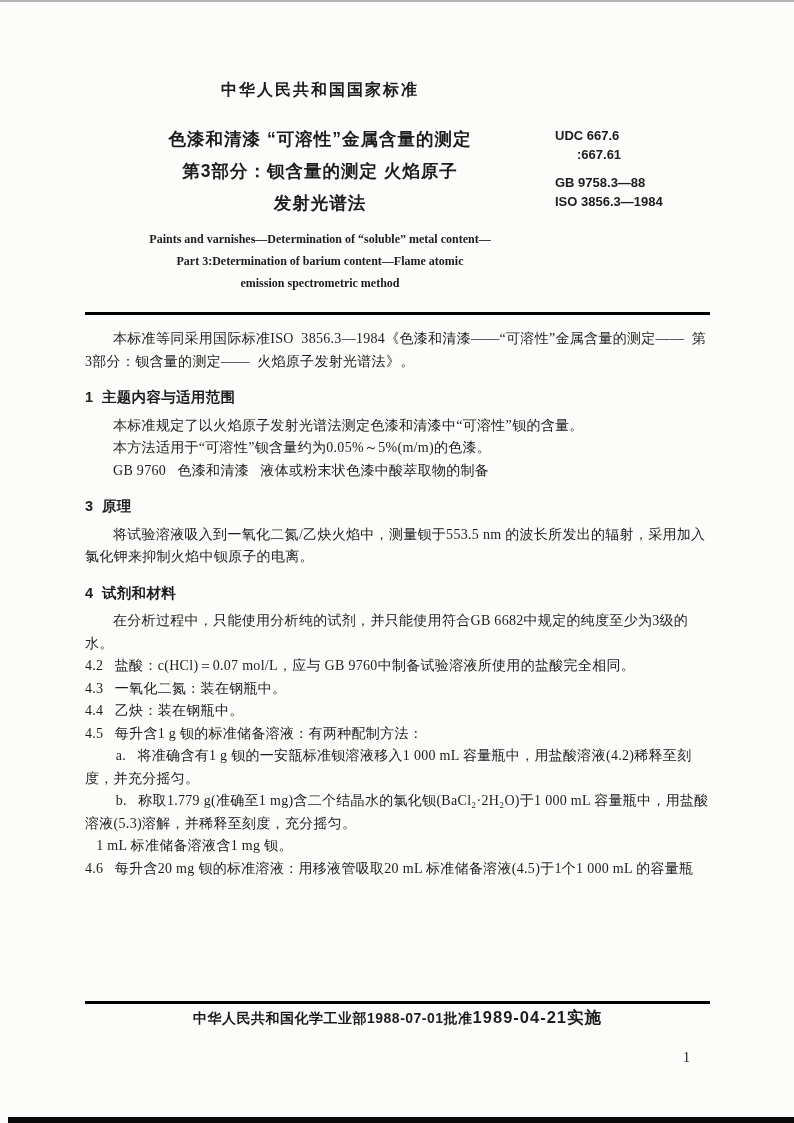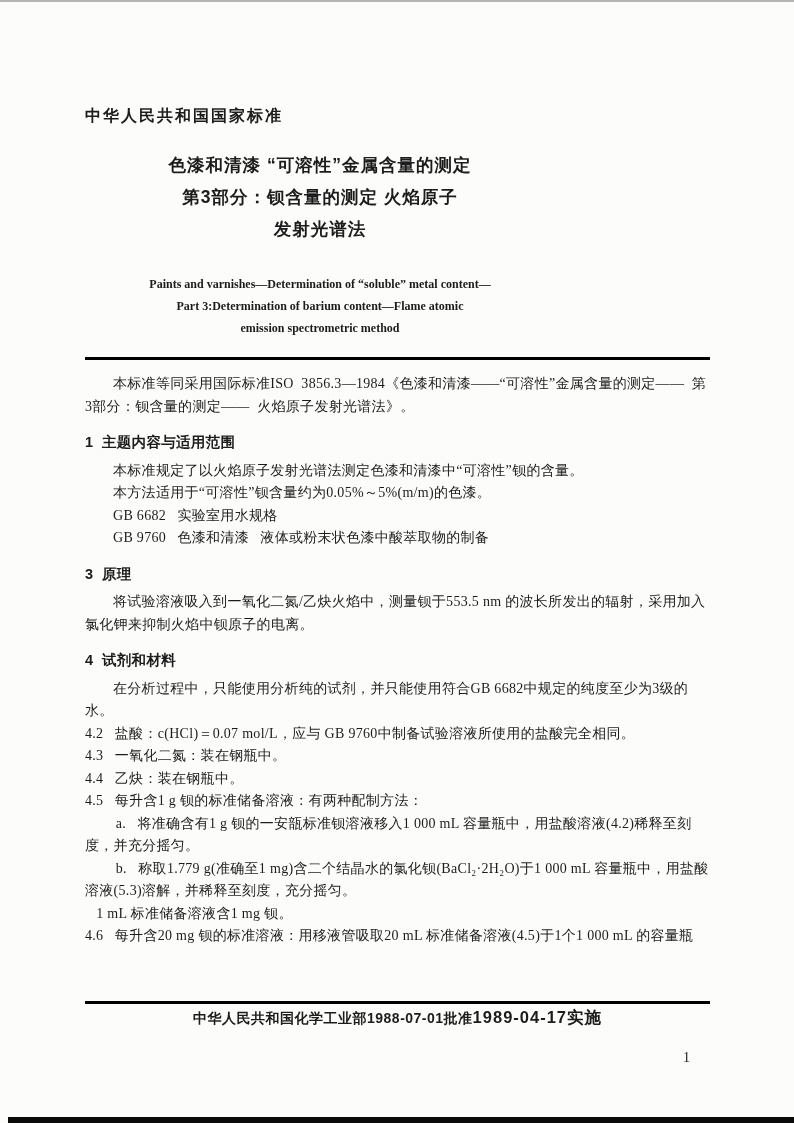--- a/index.html
+++ b/index.html
@@ -23,21 +23,22 @@
     background: #0a0a0a;
   }
   .content {
     position: absolute;
     left: 85px;
     top: 0;
     width: 625px;
   }
   .doc-header-wrap {
     width: 470px;
-    margin-top: 106px;
+    margin-top: 80px;
+    text-align: center;
     font-family: Liberation Sans, sans-serif;
     font-weight: bold;
     font-size: 16px;
     letter-spacing: 2px;
   }
   .title-row { display: flex; margin-top: 22px; }
   .title-main {
     width: 470px;
     text-align: center;
     font-family: "Liberation Sans", "DejaVu Sans", sans-serif;
@@ -51,21 +52,21 @@
     padding-top: 3px;
     font-family: "Liberation Sans", "DejaVu Sans", sans-serif;
     font-weight: bold;
     font-size: 13px;
     line-height: 19px;
   }
   .ref-udc2 { padding-left: 22px; }
   .ref-gb { margin-top: 9px; }
   .english-title {
     width: 470px;
-    margin-top: 28px;
+    margin-top: 9px;
     text-align: center;
     font-weight: bold;
     font-size: 12px;
     line-height: 22px;
   }
   .rule {
     margin-top: 18px;
     width: 625px;
     height: 3px;
     background: #000;
@@ -114,38 +115,43 @@
   <div class="content">
 
     <div class="doc-header-wrap">中华人民共和国国家标准</div>
 
     <div class="title-row">
       <div class="title-main">
         <div>色漆和清漆  “可溶性”金属含量的测定</div>
         <div>第3部分：钡含量的测定  火焰原子</div>
         <div>发射光谱法</div>
       </div>
+      <div class="ref-block">
+        <div>UDC 667.6</div>
+        <div class="ref-udc2">:667.61</div>
+        <div class="ref-gb">GB 9758.3—88</div>
+        <div>ISO 3856.3—1984</div>
+      </div>
     </div>
 
     <div class="english-title">
       <div>Paints and varnishes—Determination of “soluble” metal content—</div>
       <div>Part 3:Determination of barium content—Flame atomic</div>
       <div>emission spectrometric method</div>
     </div>
 
     <div class="rule"></div>
 
     <div class="body-text">
       <p class="pi2">本标准等同采用国际标准ISO  3856.3—1984《色漆和清漆——“可溶性”金属含量的测定——  第3部分：钡含量的测定——  火焰原子发射光谱法》。</p>
 
       <div class="sec-h">1  主题内容与适用范围</div>
       <p class="pi2">本标准规定了以火焰原子发射光谱法测定色漆和清漆中“可溶性”钡的含量。</p>
       <p class="pi2">本方法适用于“可溶性”钡含量约为0.05%～5%(m/m)的色漆。</p>
 
-      <p class="pi2">GB 6682   实验室用水规格</p>
       <p class="pi2">GB 9760   色漆和清漆   液体或粉末状色漆中酸萃取物的制备</p>
 
       <div class="sec-h">3  原理</div>
       <p class="pi2">将试验溶液吸入到一氧化二氮/乙炔火焰中，测量钡于553.5 nm 的波长所发出的辐射，采用加入氯化钾来抑制火焰中钡原子的电离。</p>
 
       <div class="sec-h">4  试剂和材料</div>
       <p class="pi2">在分析过程中，只能使用分析纯的试剂，并只能使用符合GB 6682中规定的纯度至少为3级的水。</p>
       <p>4.2   盐酸：c(HCl)＝0.07 mol/L，应与 GB 9760中制备试验溶液所使用的盐酸完全相同。</p>
       <p>4.3   一氧化二氮：装在钢瓶中。</p>
       <p>4.4   乙炔：装在钢瓶中。</p>
@@ -153,18 +159,18 @@
       <p class="pia">a.   将准确含有1 g 钡的一安瓿标准钡溶液移入1 000 mL 容量瓶中，用盐酸溶液(4.2)稀释至刻度，并充分摇匀。</p>
       <p class="pia">b.   称取1.779 g(准确至1 mg)含二个结晶水的氯化钡(BaCl₂·2H₂O)于1 000 mL 容量瓶中，用盐酸溶液(5.3)溶解，并稀释至刻度，充分摇匀。</p>
       <p class="pi1">1 mL 标准储备溶液含1 mg 钡。</p>
       <p>4.6   每升含20 mg 钡的标准溶液：用移液管吸取20 mL 标准储备溶液(4.5)于1个1 000 mL 的容量瓶</p>
     </div>
   </div>
 
   <div class="footer-rule"></div>
   <div class="footer-row">
     <span class="footer-left">中华人民共和国化学工业部1988-07-01批准</span>
-    <span class="footer-right">1989-04-17实施</span>
+    <span class="footer-right">1989-04-21实施</span>
   </div>
   <div class="page-num">1</div>
 
   <div class="scan-edge-bottom"></div>
 </div>
 
 </body></html>

